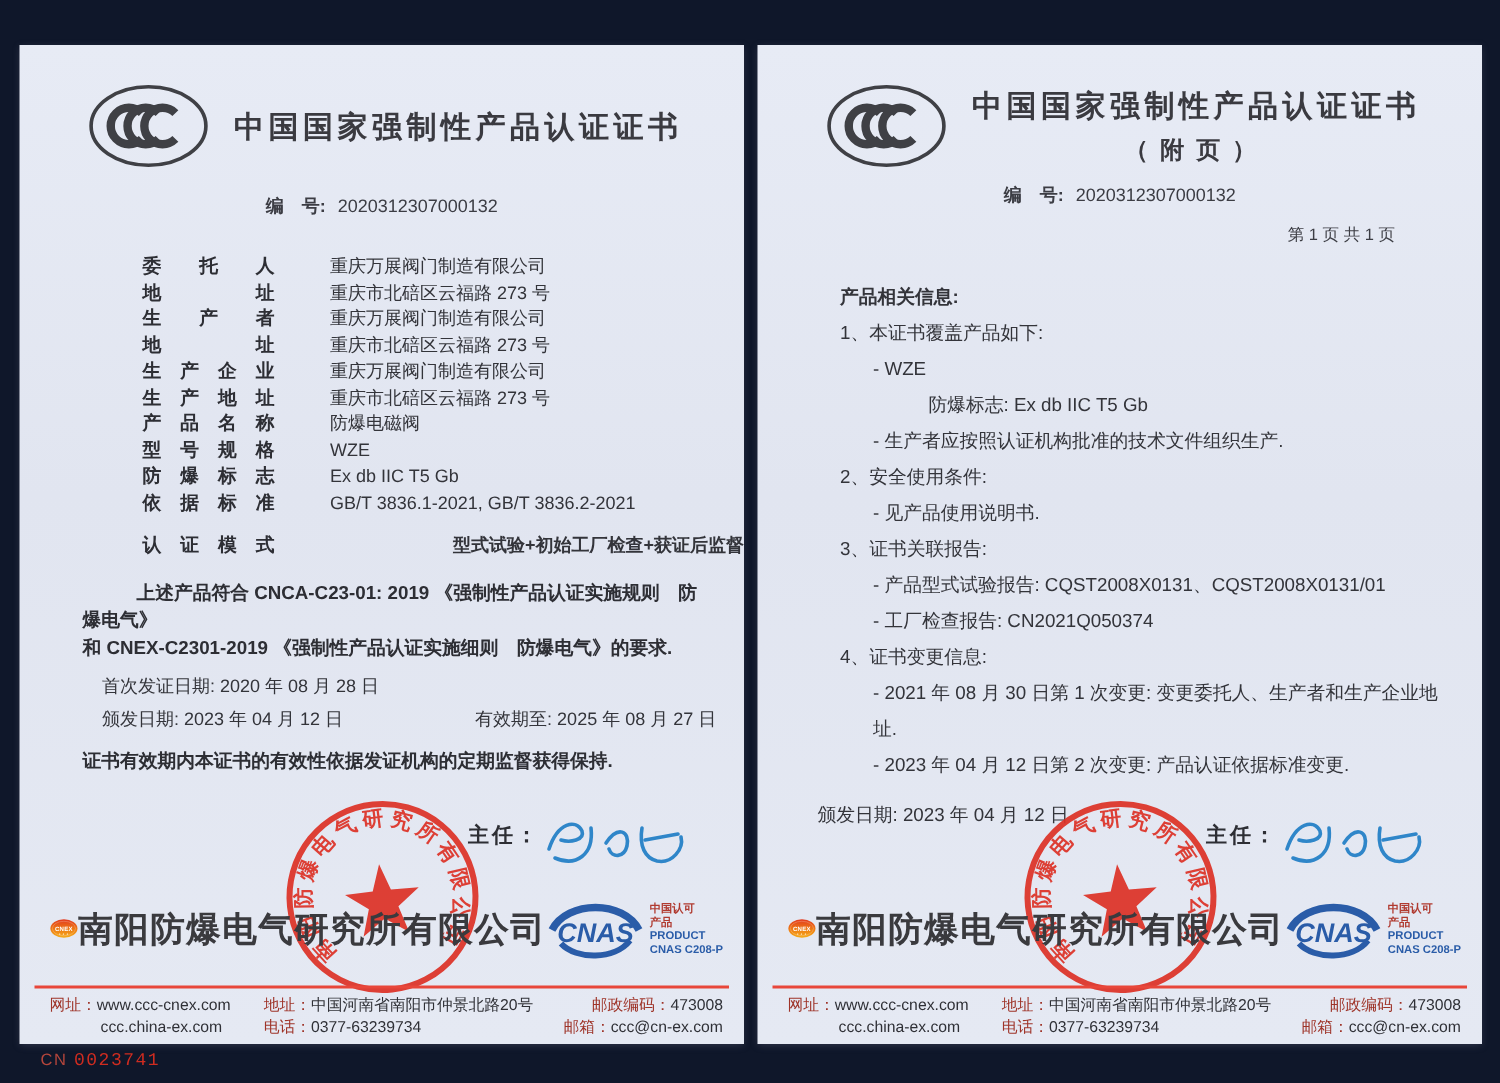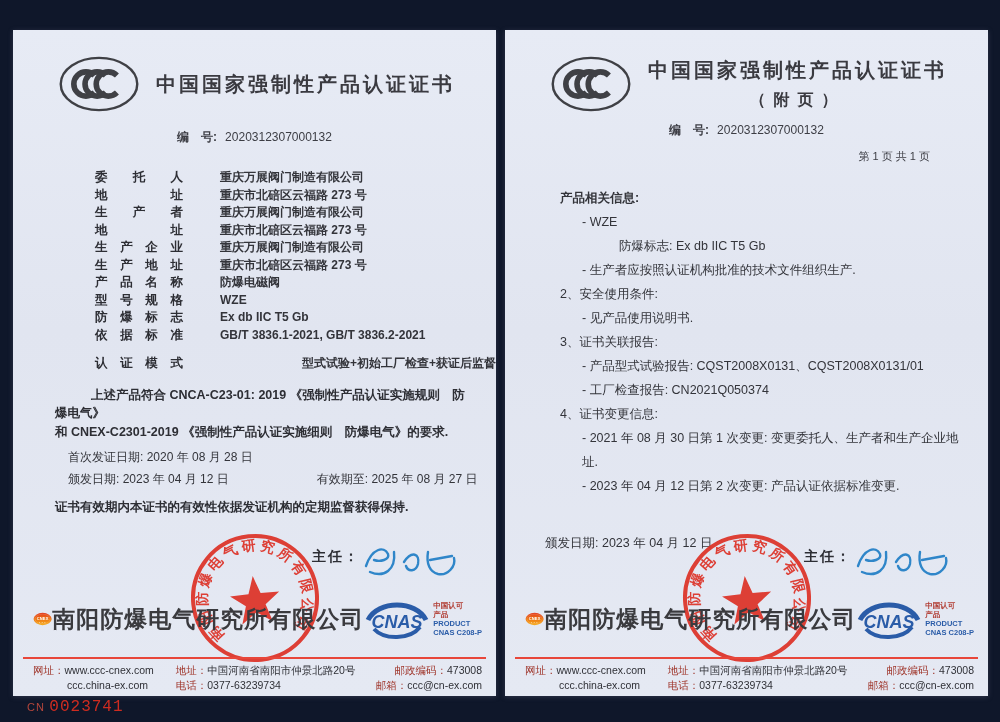--- a/index.html
+++ b/index.html
@@ -22,21 +22,21 @@
   .cert-subtitle { font-size:16px; font-weight:bold; letter-spacing:8px; color:#3a3a40; margin-top:6px; }
 
   .cert-no { text-align:center; margin-top:15px; font-size:12px; color:#3c3d44; }
   .cert-no .lbl { font-weight:bold; margin-right:8px; }
   .page-info { text-align:right; margin:10px 58px 0 0; font-size:11px; color:#3c3d44; }
 
   .fields { margin:23px 0 0 82px; }
   .frow { display:flex; align-items:baseline; line-height:17.5px; }
   .flabel { width:88px; font-size:12.5px; font-weight:bold; color:#2d2e34;
             text-align:justify; text-align-last:justify; flex:0 0 auto; }
-  .fvalue { margin-left:37px; font-size:12px; white-space:nowrap;font-weight:bold; }
+  .fvalue { margin-left:37px; font-size:12px; white-space:nowrap; }
   .frow.mode { margin:11px 0 0 82px;justify-content:space-between; }
   .fvalue.bold { font-weight:bold; }
 
   .compliance { margin:13px 26px 0 42px; font-size:12.5px; font-weight:bold; line-height:18.5px; color:#2d2e34; }
   .compliance .ind { display:inline-block; width:36px; }
   .note-line { margin:12px 0 0 55px; font-size:12px; }
   .issue-first { margin:8px 0 0 55px; font-size:12px; }
   .date-row { display:flex; margin:5px 0 0 55px; font-size:12px; }
   .date-row .valid { margin-left:88px; }
   .validity-note { margin:11px 0 0 42px; font-size:12.5px; font-weight:bold; color:#2d2e34; }
@@ -61,21 +61,21 @@
   .fcol { white-space:nowrap; }
   .fcol .flbl { color:#a03arar: } 
   .flbl { color:#9e3328; }
   .fc1 { margin-left:20px; }
   .fc1 .l2 { margin-left:34px; }
   .fc2 { margin-left:22px; }
   .fc3 { margin-left:auto; margin-right:14px; text-align:right; }
 
   .serial { position:absolute; left:27px; top:697px; white-space:nowrap; }
   .serial .pfx { font-size:11px; color:#b5463c; letter-spacing:1px; }
-  .serial .num { font-size:16px; color:#cf2c20; font-family:"Liberation Mono","DejaVu Sans Mono",monospace; letter-spacing:1px; }
+  .serial .num { font-size:12px; color:#cf2c20; font-family:"Liberation Mono","DejaVu Sans Mono",monospace; letter-spacing:1px; }
 
   svg text { font-family:"Liberation Sans","DejaVu Sans",sans-serif; }
 </style>
 </head>
 <body>
 
 <div class="canvas">
 
   <div class="cert cert-left">
     <div class="cert-header">
@@ -237,20 +237,21 @@
       </div>
     </div>
 
     <div class="cert-no" style="margin-top:8px;">
       <span class="lbl">编　号:</span><span>2020312307000132</span>
     </div>
     <div class="page-info">第 1 页 共 1 页</div>
 
     <div style="margin:22px 26px 0 55px; font-size:12.5px; line-height:24px;">
       <div style="font-weight:bold;">产品相关信息:</div>
+      <div>1、本证书覆盖产品如下:</div>
       <div style="margin-left:22px;">- WZE</div>
       <div style="margin-left:22px;padding-left:37px;">防爆标志: Ex db IIC T5 Gb</div>
       <div style="margin-left:22px;">- 生产者应按照认证机构批准的技术文件组织生产.</div>
       <div>2、安全使用条件:</div>
       <div style="margin-left:22px;">- 见产品使用说明书.</div>
       <div>3、证书关联报告:</div>
       <div style="margin-left:22px;">- 产品型式试验报告: CQST2008X0131、CQST2008X0131/01</div>
       <div style="margin-left:22px;">- 工厂检查报告: CN2021Q050374</div>
       <div>4、证书变更信息:</div>
       <div style="margin-left:22px;">- 2021 年 08 月 30 日第 1 次变更: 变更委托人、生产者和生产企业地址.</div>

